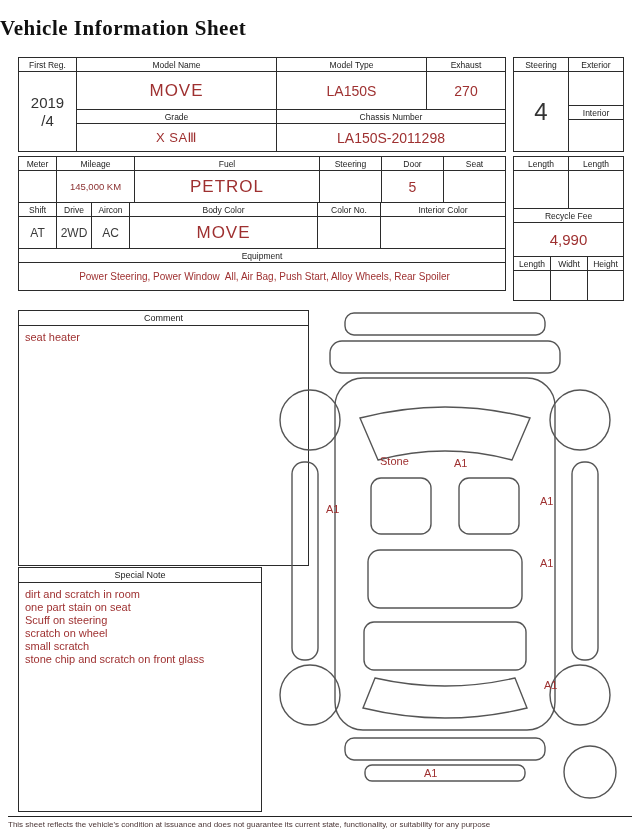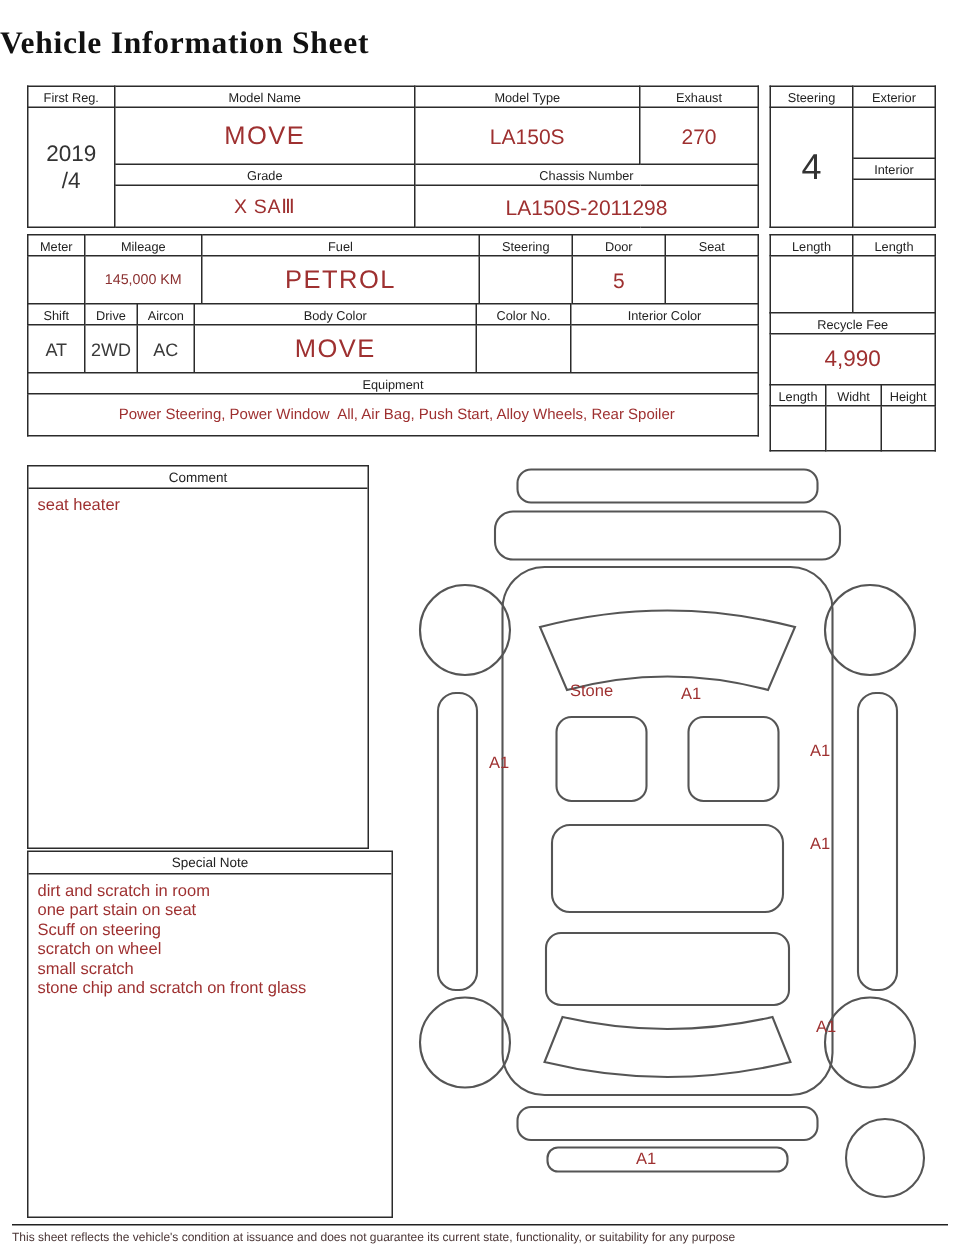--- a/index.html
+++ b/index.html
@@ -239,21 +239,21 @@
           <td></td>
           <td></td>
         </tr>
       </tbody>
         </table>
     </div>
   </div>
 
   <div class="row3">
     <div style="width:244px">
-      <div class="box" style="width:228px;height:256px">
+      <div class="box" style="width:291px;height:256px">
         <div class="box-hdr">Comment</div>
         <div class="box-body">
           <div class="note-line">seat heater</div>
         </div>
       </div>
       <div class="box" style="width:244px;height:245px;margin-top:1px">
         <div class="box-hdr">Special Note</div>
         <div class="box-body">
           <div class="note-line">dirt and scratch in room</div>
           <div class="note-line">one part stain on seat</div>

